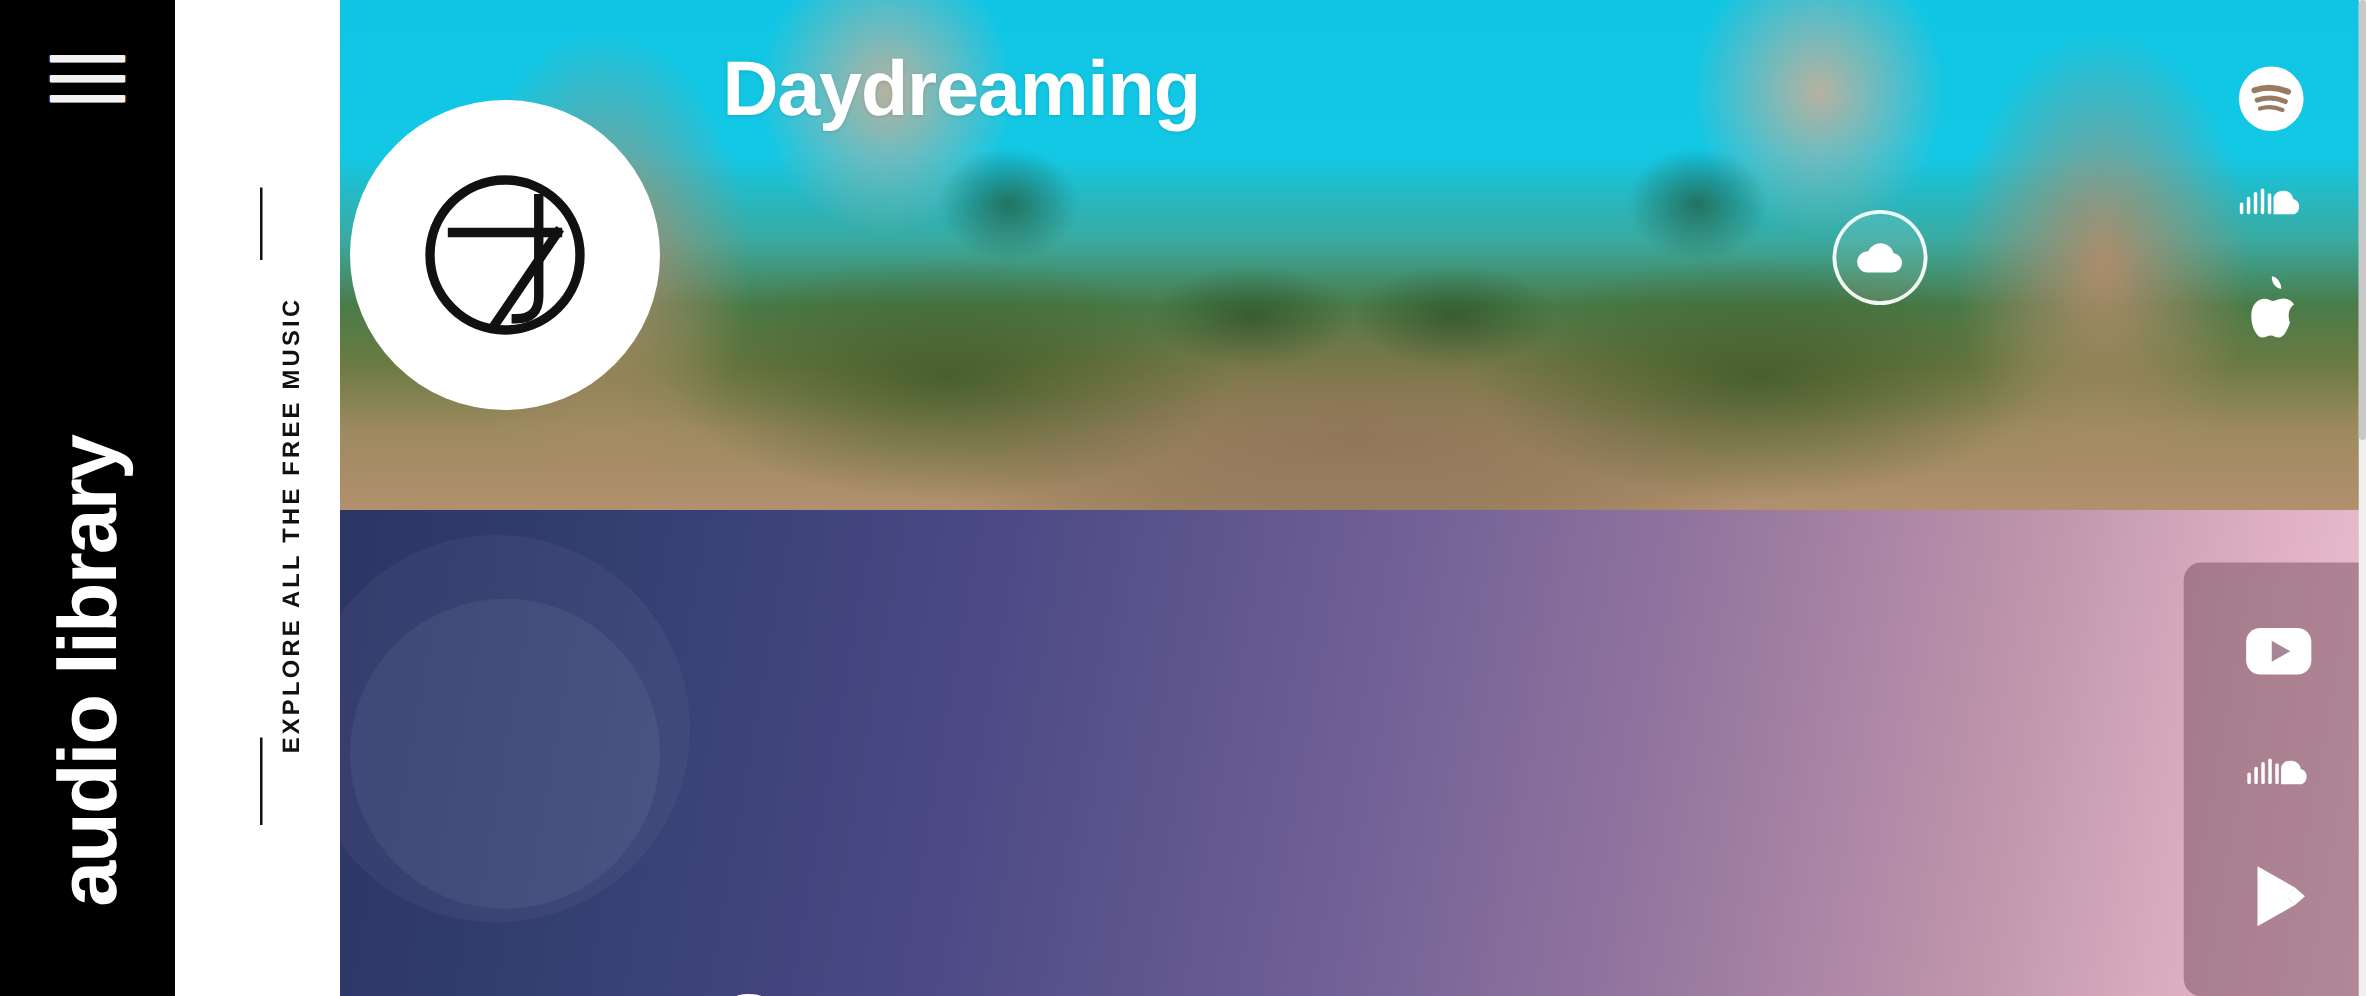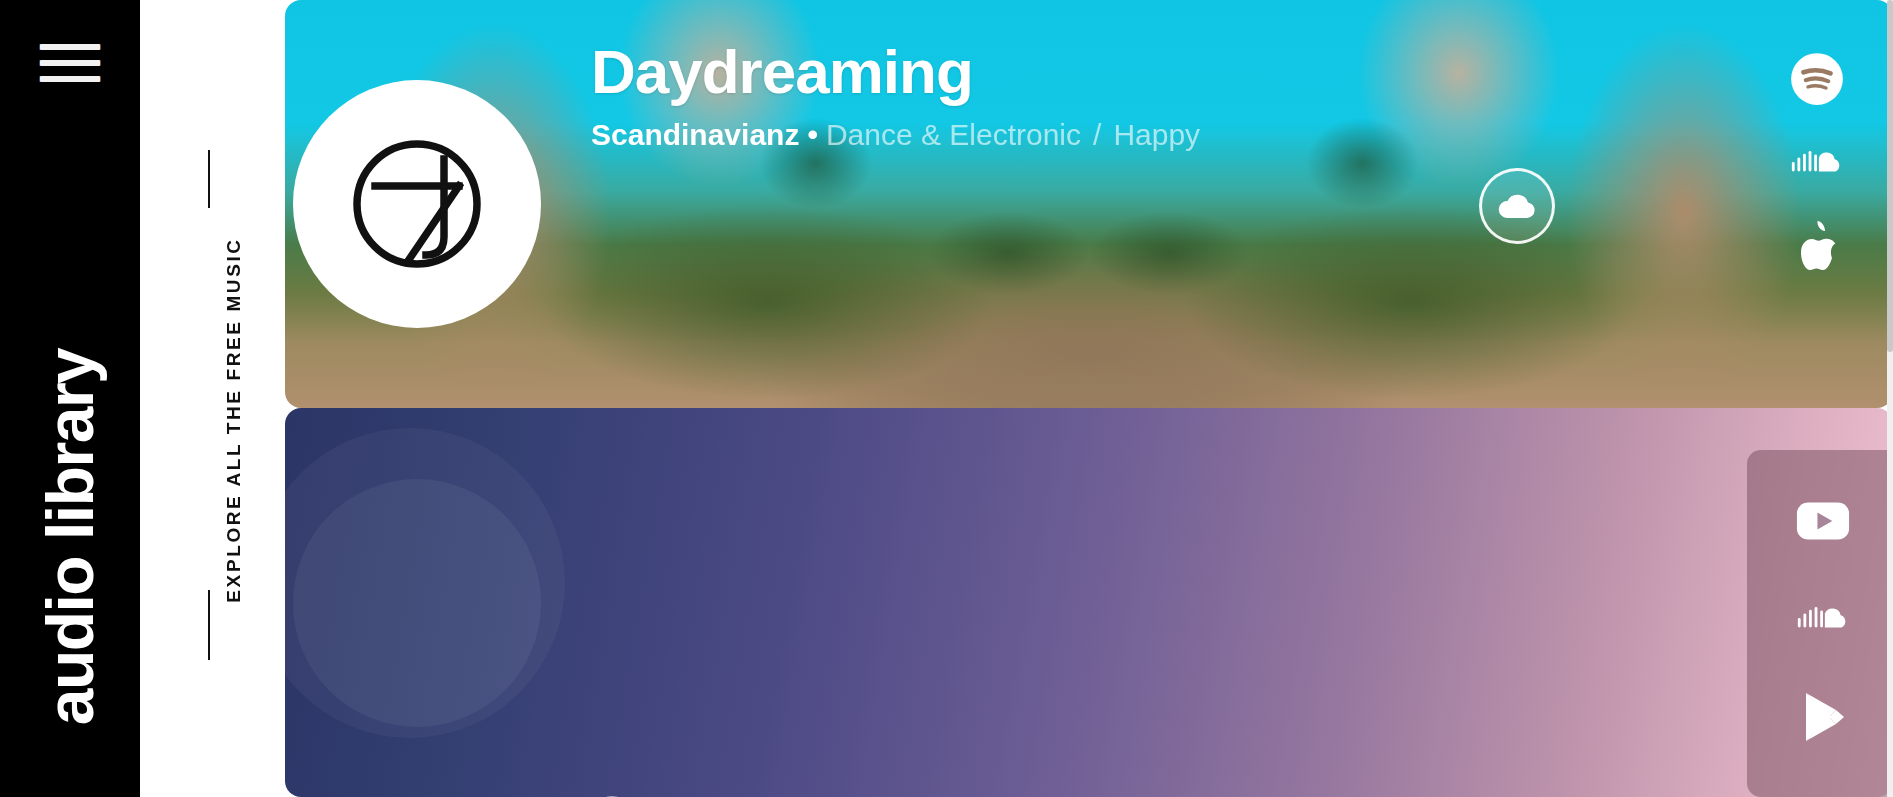--- a/index.html
+++ b/index.html
@@ -65,21 +65,21 @@
     transform: translate(-50%,-50%) rotate(-90deg);
     white-space:nowrap;
     font-size:19px; font-weight:700; letter-spacing:2.6px;
     color:#111;
     margin-left:28px;
   }
 
   
   .cards { position:absolute; left:272px; top:0; right:0; height:797px; }
 
-  .card { position:absolute; left:13px; right:0; overflow:hidden;border-radius:16px; }
+  .card { position:absolute; left:0; right:0; overflow:hidden; }
 
   
   .card-1 { top:0; height:408px; }
   .photo {
     position:absolute; inset:0;
     background:
       radial-gradient(ellipse 34% 46% at 50% 88%, #8c7358 0%, rgba(140,115,88,0) 62%),
       linear-gradient(to bottom, #17c3e0 0%, #19c6e2 30%, #3ea9a0 47%, #4c7a4a 60%, #6d7b45 72%, #9c8a62 84%, #b09070 100%);
     filter:saturate(1.05);
   }
@@ -222,23 +222,20 @@
         <svg class="logo-svg" width="150" height="150" viewBox="0 0 100 100">
           <circle cx="50" cy="50" r="40" fill="none" stroke="#111" stroke-width="5"></circle>
           <path d="M22 38 H78" stroke="#111" stroke-width="5" fill="none" stroke-linecap="square"></path>
           <path d="M78 38 L44 88" stroke="#111" stroke-width="5" fill="none" stroke-linecap="square"></path>
           <path d="M68 20 L68 72 Q68 84 56 84" stroke="#111" stroke-width="5" fill="none" stroke-linecap="square"></path>
         </svg>
       </div>
 
       <div class="meta">
         <div class="title">Daydreaming</div>
-        <div class="subline">
-          <span class="artist">Scandinavianz</span><span class="dot">•</span><span class="genre">Dance &amp; Electronic</span><span class="slash">/</span><span class="mood">Happy</span>
-        </div>
       </div>
 
       <div class="dl">
         <svg width="40" height="32" viewBox="0 0 40 32">
           <path d="M10 28 A8.5 8.5 0 0 1 10.5 11 A11 11 0 0 1 31 12.5 A7.8 7.8 0 0 1 30 28 Z" fill="#fff"></path>
           <rect x="17.4" y="12" width="5.2" height="9" fill="#fff"></rect>
           <path d="M14.6 19.5 L20 26.5 L25.4 19.5 Z" fill="#fff"></path>
         </svg>
       </div>
     </div>

